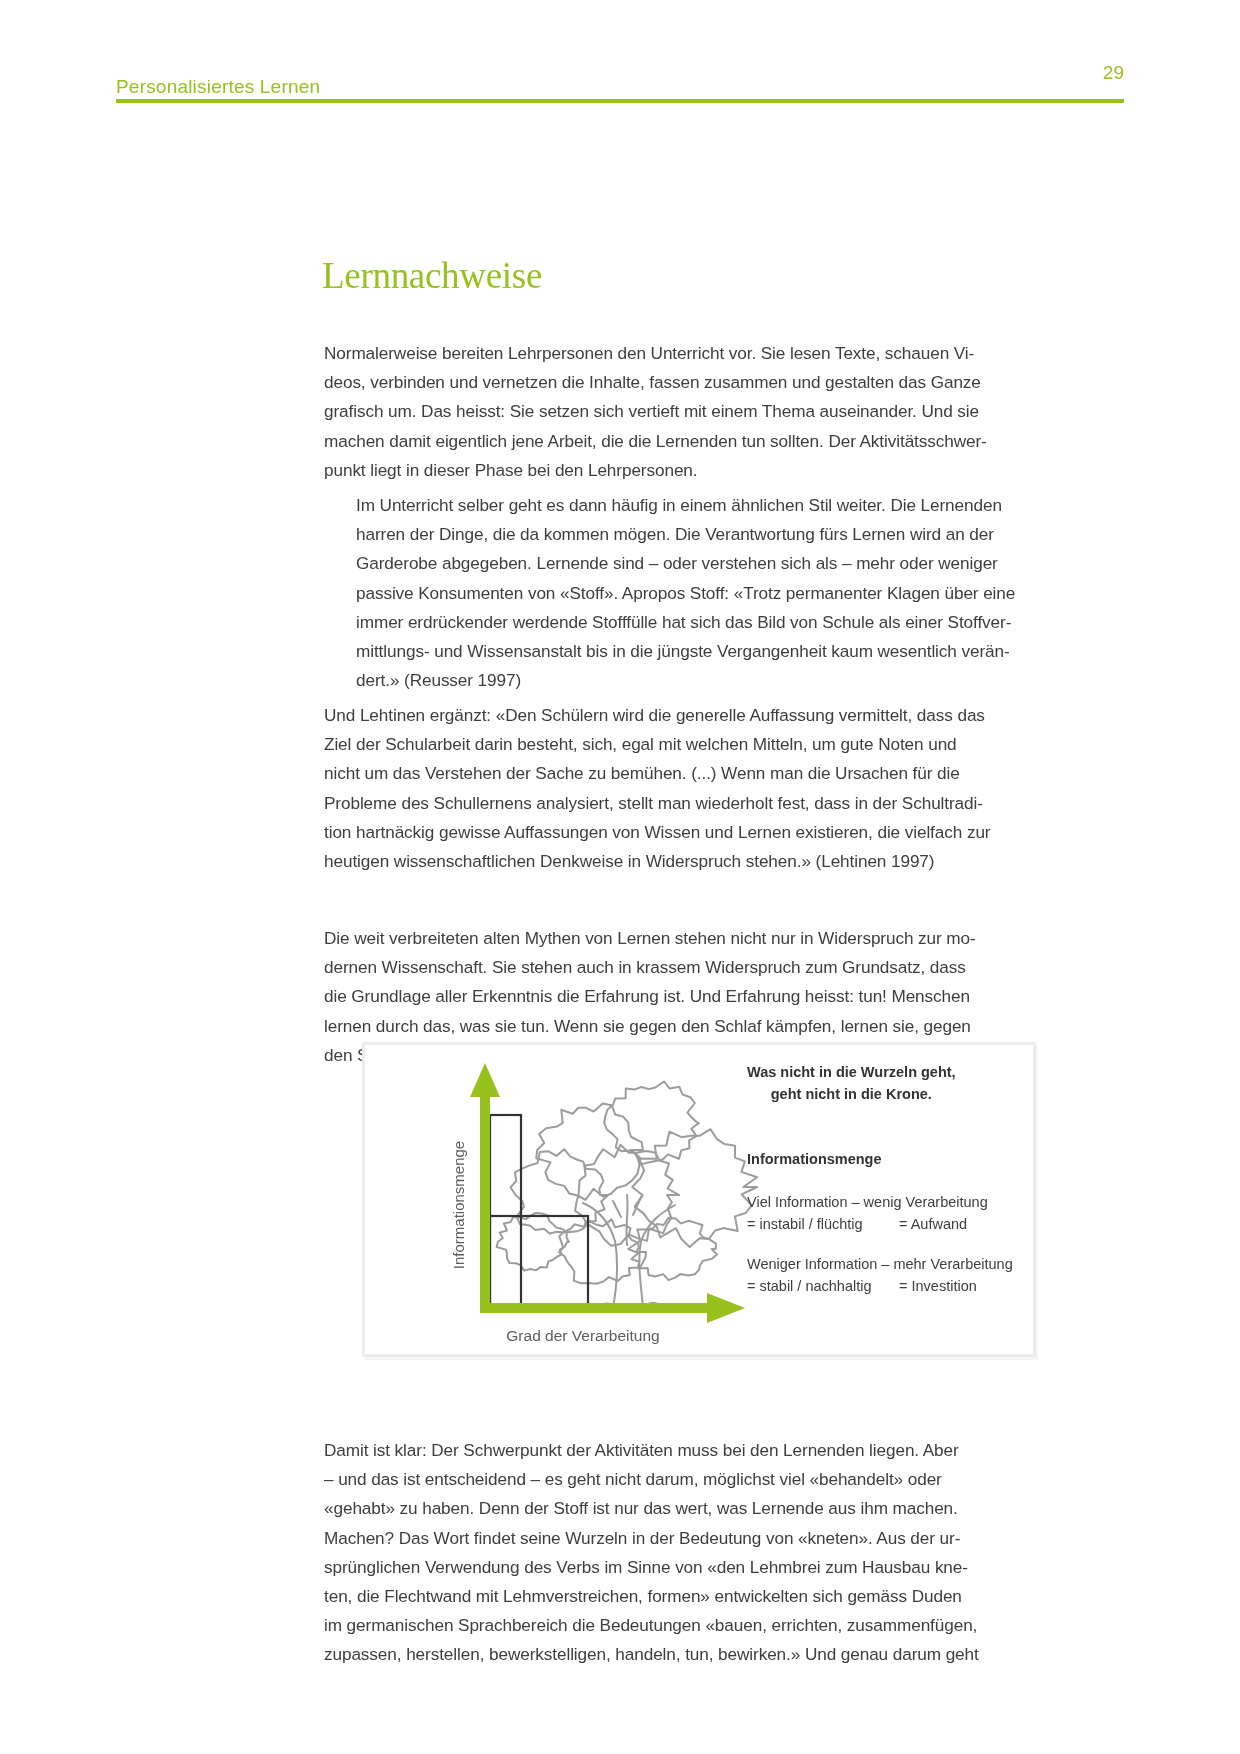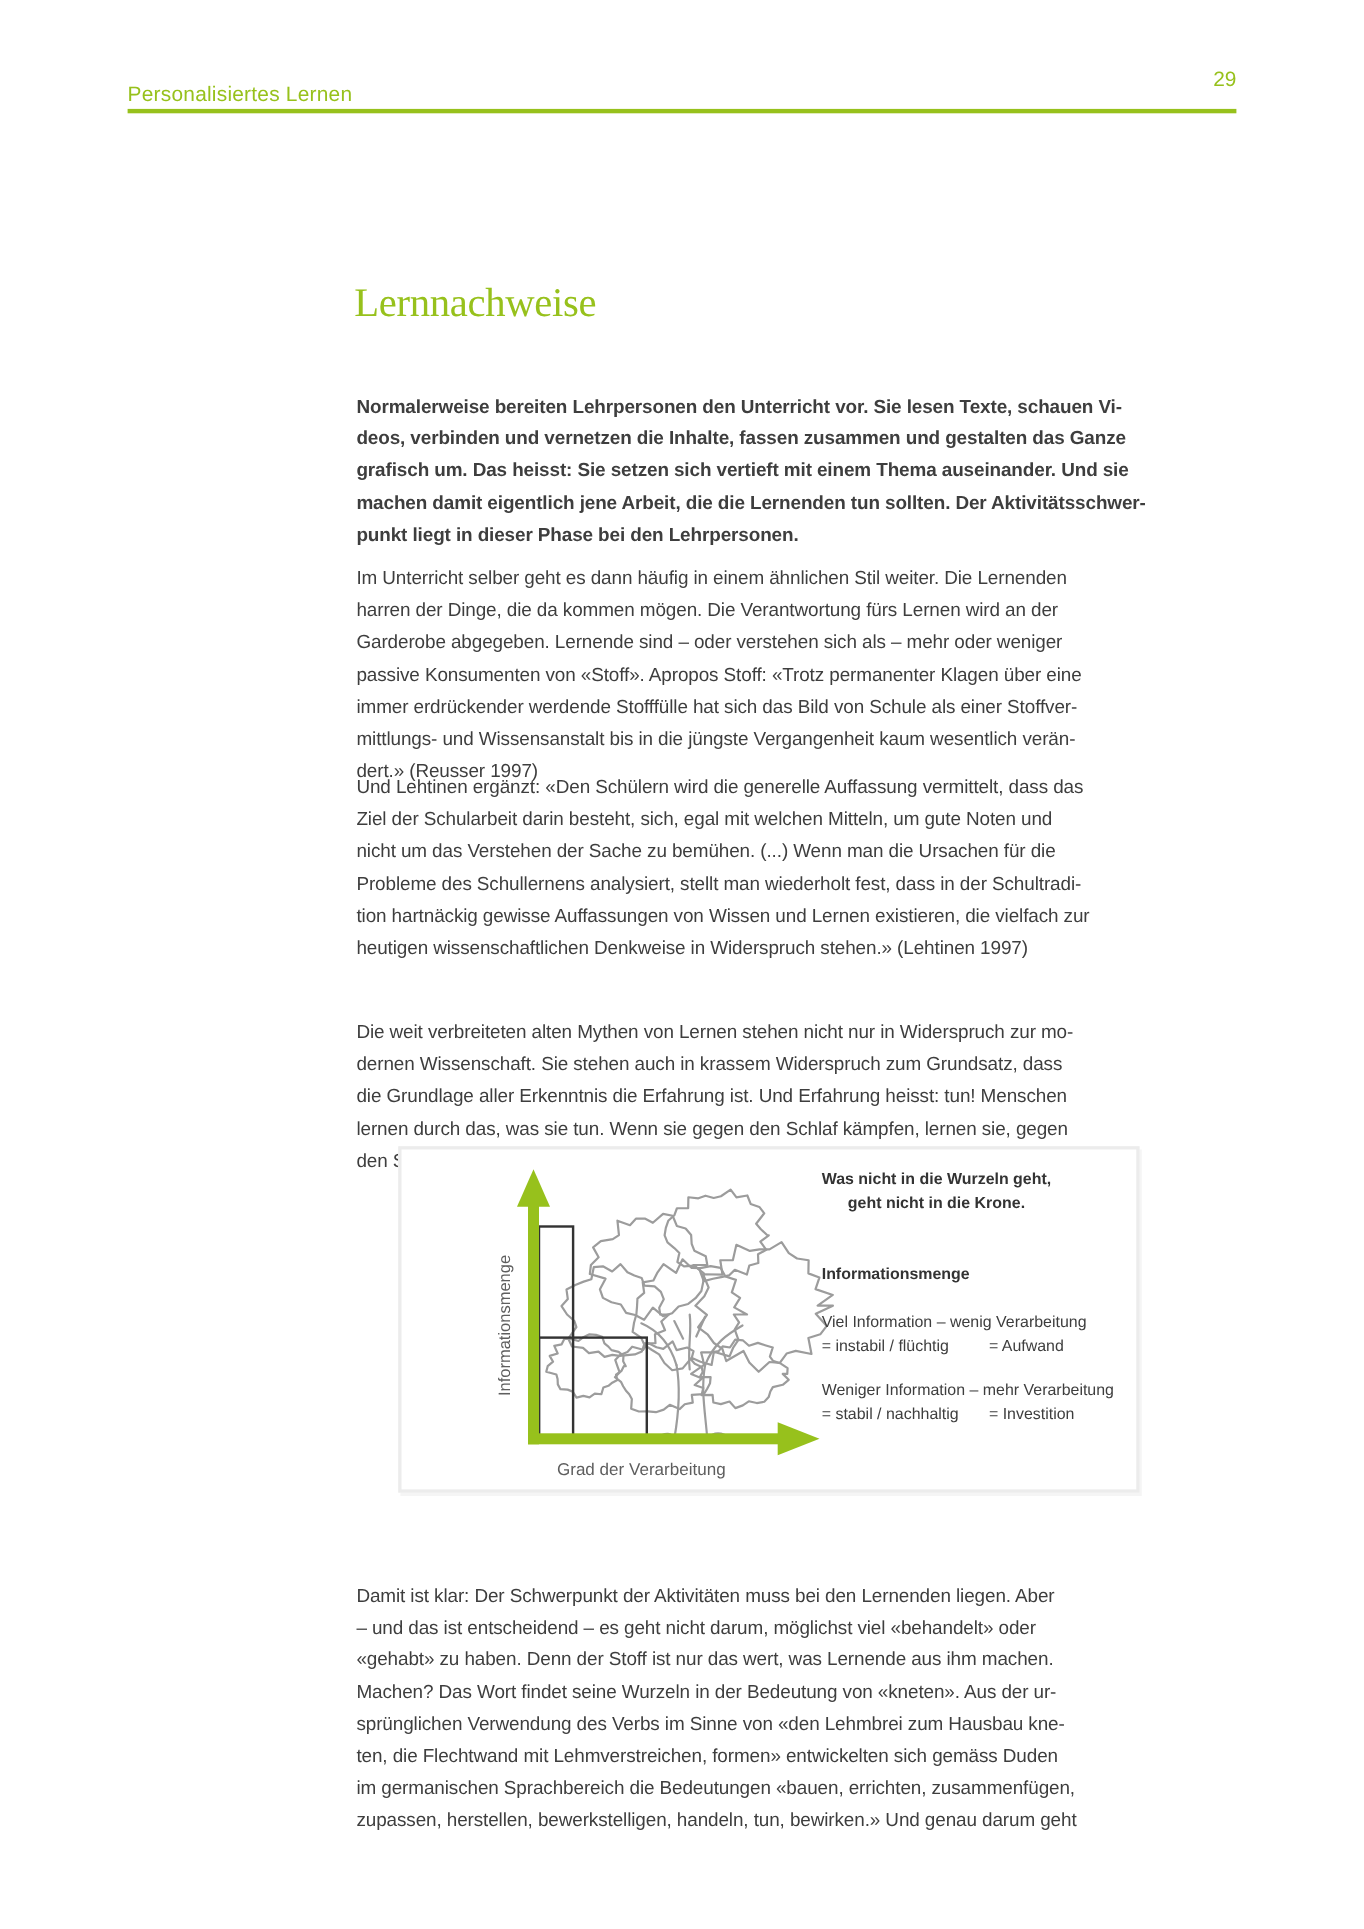--- a/index.html
+++ b/index.html
@@ -12,21 +12,21 @@
   .hdr-title{position:absolute;left:116px;top:76px;font-size:19px;color:#97c11c;letter-spacing:.2px;}
   .hdr-page{position:absolute;right:116px;top:62px;font-size:19px;color:#97c11c;}
   .hdr-rule{position:absolute;left:116px;top:99px;width:1008px;height:4px;background:#97c11c;}
   
   .art-title{position:absolute;left:322px;top:255px;font-size:37px;line-height:1.15;color:#97c11c;font-weight:400;letter-spacing:-0.3px;font-family:Liberation Serif, serif;}
   .para{
     position:absolute;left:324px;width:722px;
     font-size:17.2px;line-height:29.2px;color:#3e3e3e;
     white-space:pre-line;letter-spacing:-0.1px;
   }
-  .p1{top:355px;font-weight:bold;} .p2{top:511px;} .p3{top:701px;} .p4{top:924px;} .p5{top:1392px;margin-top:44px;}
+  .p1{top:339px;} .p2{top:491px;margin-left:32px;} .p3{top:701px;} .p4{top:924px;} .p5{top:1392px;margin-top:44px;}
   
   .figure{
     position:absolute;left:362px;top:1042px;width:674px;height:315px;
     box-sizing:border-box;border:3px solid #ececec;background:#fff;
     box-shadow:2px 3px 0 rgba(0,0,0,0.04);
   }
   .fig-svg{position:absolute;left:0;top:0;}
   .fig-quote{position:absolute;left:382px;top:16px;font-size:14.5px;line-height:22px;font-weight:700;color:#333;white-space:pre-line;text-align:center;}
   .fig-head{position:absolute;left:382px;top:106px;font-size:14.5px;font-weight:700;color:#333;}
   .fig-item1{position:absolute;left:382px;top:146px;}

